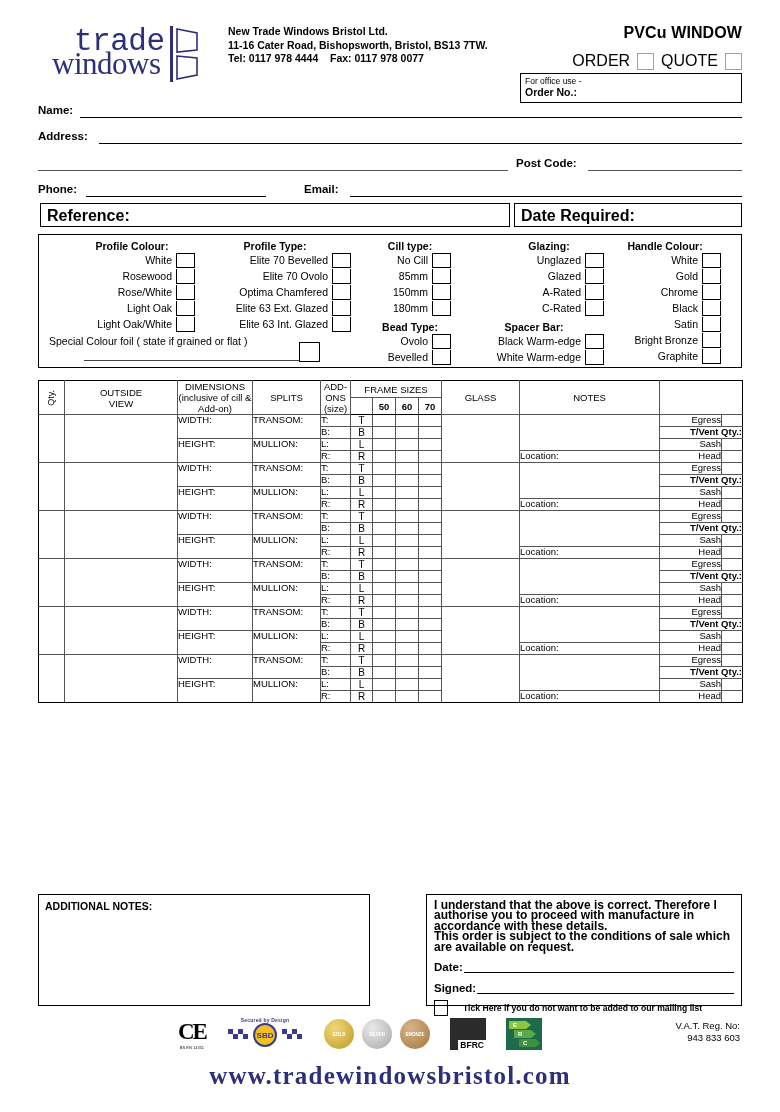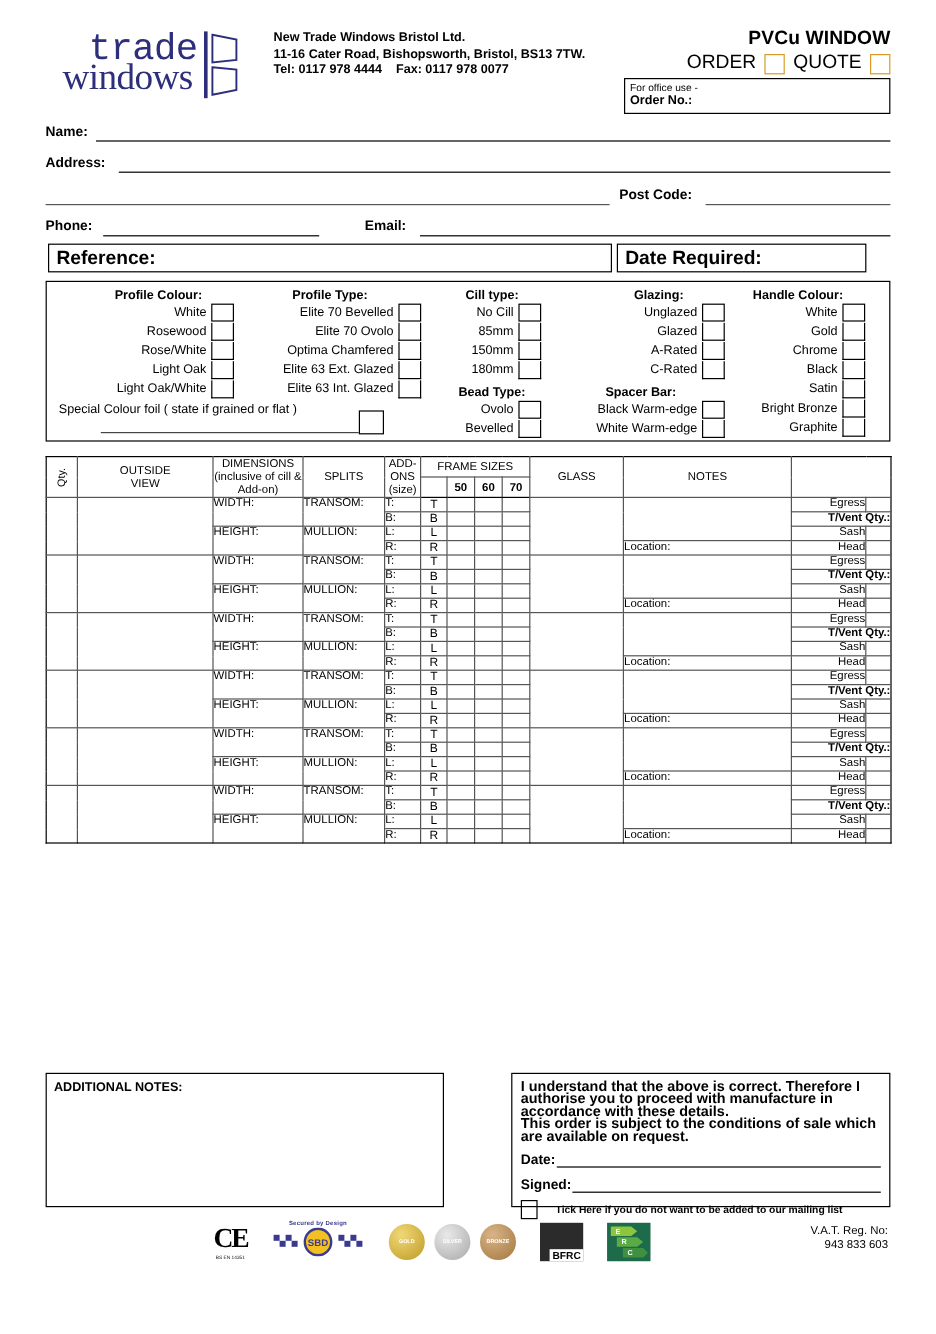--- a/index.html
+++ b/index.html
@@ -22,21 +22,21 @@
   }
   .logo .l1{left:22px;top:2px;font-size:31px;font-family:Liberation Mono, monospace;}
   .logo .l2{left:0px;top:24px;font-size:31px;}
   .logo .mark{position:absolute;left:118px;top:2px;width:30px;height:56px;}
 
   .coinfo{position:absolute;left:190px;top:1px;font-size:10.5px;font-weight:bold;line-height:13.6px;}
   .coinfo div{white-space:pre;}
 
   .hright{position:absolute;right:0px;top:0px;width:222px;text-align:right;}
   .pvcu{font-size:16px;font-weight:bold;letter-spacing:0.1px;}
-  .oq{font-size:16px;margin-top:2px;display:flex;justify-content:flex-end;align-items:center;gap:7px;}
+  .oq{font-size:16px;margin-top:10px;display:flex;justify-content:flex-end;align-items:center;gap:7px;}
   .oq .cb{display:inline-block;width:15px;height:15px;border:1.6px solid #d79b2a;background:#fff;}
   .officebox{margin-top:3px;border:1.4px solid #000;height:30px;text-align:left;padding:2px 4px;box-sizing:border-box;}
   .officebox .l1{font-size:8.5px;line-height:10px;}
   .officebox .l2{font-size:10.5px;font-weight:bold;line-height:12px;}
 
   
   .fieldline{position:absolute;font-size:11.5px;font-weight:bold;white-space:nowrap;}
   .rule{position:absolute;border-bottom:1.3px solid #000;}
   .rule.thin{border-bottom:1.1px solid #555;}
 
@@ -153,21 +153,21 @@
   <div class="rule thin" style="left:588px;top:170px;width:154px;"></div>
 
   <div class="fieldline" style="left:38px;top:183px;">Phone:</div>
   <div class="rule" style="left:86px;top:196px;width:180px;"></div>
   <div class="fieldline" style="left:304px;top:183px;">Email:</div>
   <div class="rule" style="left:350px;top:196px;width:392px;"></div>
 
   <div class="refbox" style="left:40px;top:203px;width:470px;height:24px;">
     <span>Reference:</span>
   </div>
-  <div class="refbox" style="left:514px;top:203px;width:208px;height:24px;">
+  <div class="refbox" style="left:514px;top:203px;width:228px;height:24px;">
     <span>Date Required:</span>
   </div>
 
   <div class="optpanel">
 
     <div class="optcol boxstack" style="left:30px;top:5px;width:126px;">
       <div class="opttitle">Profile Colour:</div>
       <div class="optrow">
           <span class="lbl">White</span>
           <span class="box"></span>
@@ -695,15 +695,16 @@
           <text x="17" y="27" font-size="6" font-weight="bold" fill="#fff" font-family="Liberation Sans, sans-serif">C</text>
         </svg>
       </div>
     </div>
 
     <div class="vat">
       <div>V.A.T. Reg. No:</div>
       <div>943 833 603</div>
     </div>
 
+    <div class="site">www.tradewindowsbristol.com</div>
   </div>
 
 </div>
 
 </body></html>

